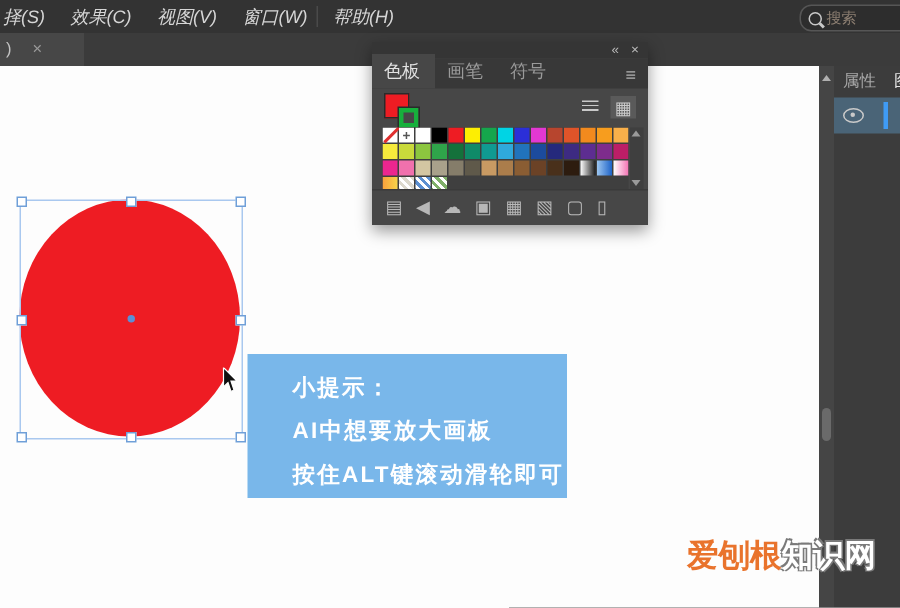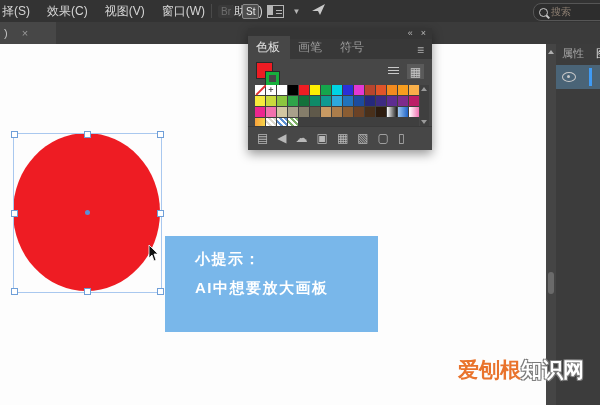--- a/index.html
+++ b/index.html
@@ -2,21 +2,21 @@
 <html><head>
 <meta charset="utf-8">
 <style>
   html,body{margin:0;padding:0;}
   body{width:600px;height:405px;overflow:hidden;font-family:"Liberation Sans","DejaVu Sans",sans-serif;background:#333;}
   .app{position:relative;width:600px;height:405px;overflow:hidden;}
 
   
   .menubar{position:absolute;left:0;top:0;width:600px;height:22px;background:#333333;color:#d6d6d6;font-size:12px;}
   .menus{position:absolute;left:2px;top:0;height:22px;display:flex;gap:17px;align-items:center;white-space:nowrap;}
-  .mi{cursor:default;}
+  .mi{cursor:default;font-style:italic;}
   .mb-sep{position:absolute;left:211px;top:4px;width:1px;height:14px;background:#4a4a4a;}
   .mb-icons{position:absolute;left:218px;top:0;height:22px;display:flex;align-items:center;gap:8px;}
   .badge{font-size:10px;padding:1px 3px;border-radius:2px;}
   .badge-br{color:#6e6e6e;background:#3a3a3a;}
   .badge-st{color:#e8e8e8;background:#4d4d4d;border:1px solid #8a8a8a;}
   .ws-icon{width:15px;height:11px;border:1px solid #b5b5b5;position:relative;}
   .ws-icon::before{content:"";position:absolute;left:0;top:0;width:5px;height:9px;background:#b5b5b5;}
   .ws-icon::after{content:"";position:absolute;right:1px;top:4px;width:6px;height:1px;background:#b5b5b5;box-shadow:0 3px 0 #b5b5b5;}
   .chev{font-size:8px;color:#b5b5b5;}
   .plane{margin-left:4px;}
@@ -100,31 +100,20 @@
 
   <div class="menubar">
     <div class="menus" id="menus">
         <span class="mi">择(S)</span>
         <span class="mi">效果(C)</span>
         <span class="mi">视图(V)</span>
         <span class="mi">窗口(W)</span>
         <span class="mi">帮助(H)</span>
       </div>
     <div class="mb-sep"></div>
-    <div class="mb-icons">
-      <span class="badge badge-br">Br</span>
-      <span class="badge badge-st">St</span>
-      <span class="ws-icon"></span>
-      <span class="chev">▼</span>
-      <span class="plane">
-        <svg width="14" height="12" viewBox="0 0 14 12">
-            <path d="M0 7 L13 0 L8 11 L6 7 Z" fill="#c9c9c9"></path>
-          </svg>
-      </span>
-    </div>
     <div class="search">
       <span class="mag"></span>
       <span class="search-ph">搜索</span>
     </div>
   </div>
 
   <div class="tabbar">
     <div class="doctab">
       <span class="doctab-label">)</span>
       <span class="tabclose">×</span>
@@ -140,20 +129,21 @@
       <div class="handle" style="left:-3px;top:76px;"></div>
       <div class="handle" style="right:-3px;top:76px;"></div>
       <div class="handle" style="left:-3px;bottom:-3px;"></div>
       <div class="handle" style="left:70px;bottom:-3px;"></div>
       <div class="handle" style="right:-3px;bottom:-3px;"></div>
       <div class="cdot"></div>
     </div>
     <div class="tooltip" id="tooltip" style="background: rgb(121, 183, 234); margin-top: 12px;">
         <div class="tip-line">小提示：</div>
         <div class="tip-line">AI中想要放大画板</div>
+        <div class="tip-line">按住ALT键滚动滑轮即可</div>
       </div>
     <div class="cursor">
       <svg width="12" height="17" viewBox="0 0 12 17">
           <path d="M1 0 L1 13 L4 10 L6 16 L8 15 L6 9 L10 9 Z" fill="#111" stroke="#fff" stroke-width="0.8"></path>
         </svg>
     </div>
   </div>
 
   <div class="vscroll">
     <div class="up-arr"></div>

